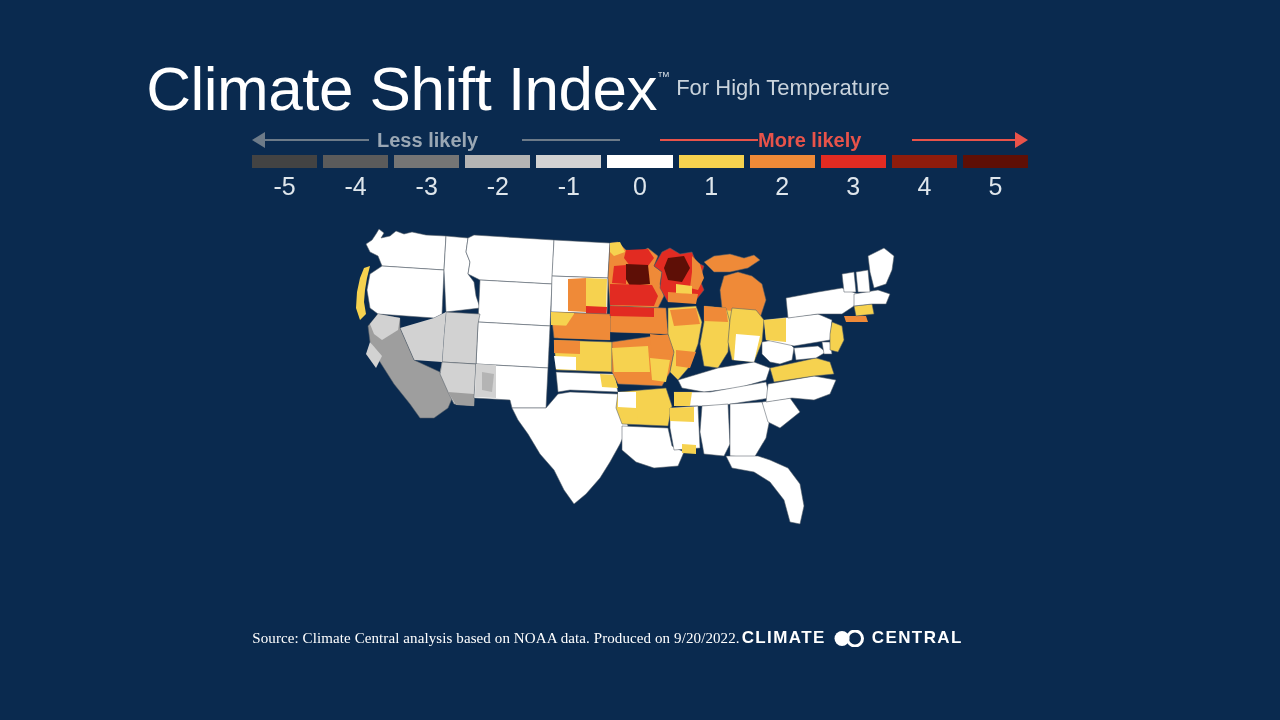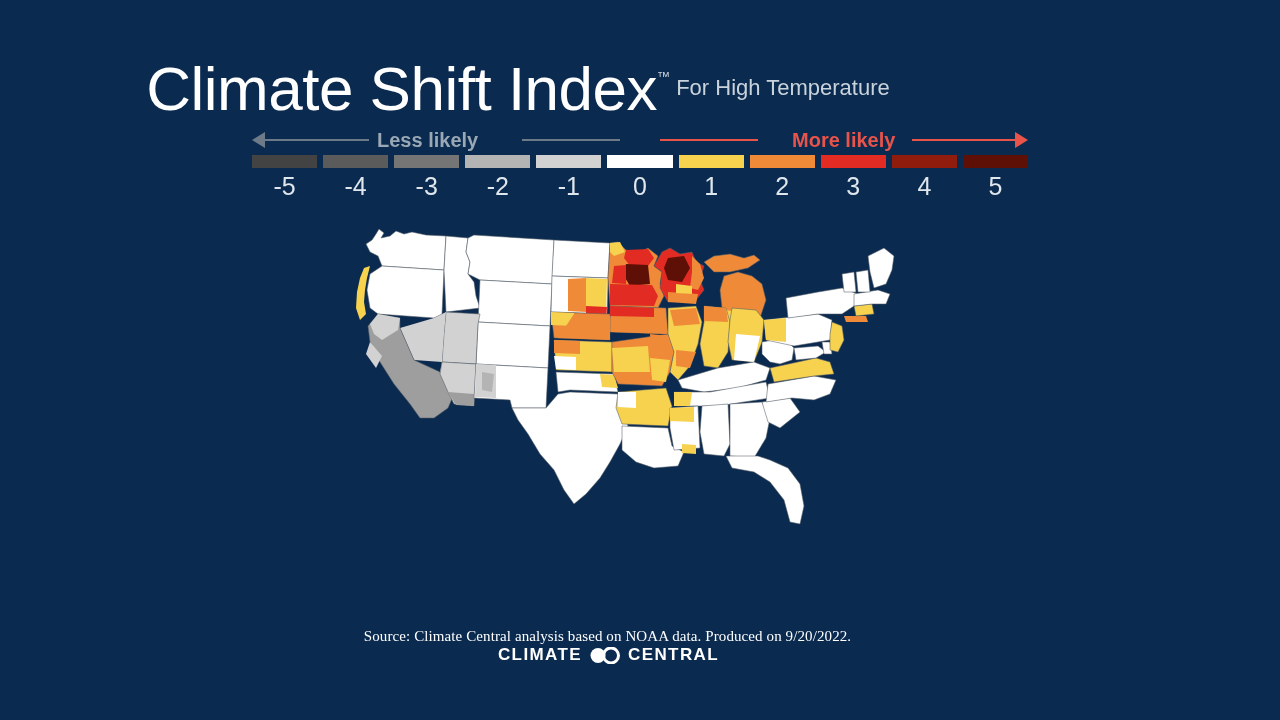--- a/index.html
+++ b/index.html
@@ -32,21 +32,21 @@
     font-size:22px;line-height:25px;color:#c9d3dc;white-space:nowrap;font-weight:300;
   }
 
   
   .legend{position:absolute;left:252px;top:128px;width:776px;}
   .legend-arrows{position:relative;height:24px;}
   .arrow-label{
     position:absolute;top:0;font-size:20px;line-height:24px;font-weight:700;white-space:nowrap;
   }
   .lab-less{left:125px;color:#9aa7b4;}
-  .lab-more{left:540px;color:#e8534a;}
+  .lab-more{left:506px;color:#e8534a;}
   .aline{position:absolute;height:2px;top:11px;}
   .aline.grey{background:#6d7b89;}
   .aline.red{background:#e8534a;}
   .atip{position:absolute;top:4px;width:0;height:0;}
   .atip.left{border-top:8px solid transparent;border-bottom:8px solid transparent;border-right:13px solid #6d7b89;left:0;}
   .atip.right{border-top:8px solid transparent;border-bottom:8px solid transparent;border-left:13px solid #e8534a;right:0;}
 
   .swatches{display:flex;gap:6px;margin-top:3px;}
   .swatch{flex:1;height:13px;}
   .ticks{display:flex;gap:6px;margin-top:4px;}
@@ -56,21 +56,21 @@
 
   
   .map-wrap{position:absolute;left:318px;top:222px;width:644px;height:380px;}
   .map-wrap svg{display:block;width:644px;height:380px;}
   .state{stroke:#555e66;stroke-width:0.55;stroke-linejoin:round;}
   .county{stroke:none;}
 
   
   .footer{
     position:absolute;left:0;top:628px;width:1215px;
-    display:flex;justify-content:center;align-items:center;flex-direction:column;
+    display:flex;justify-content:center;align-items:center;
   }
   .source{
     font-family:"Liberation Serif","DejaVu Serif",serif;
     font-size:15px;color:#ffffff;white-space:nowrap;letter-spacing:0.1px;
   }
   .logo{display:flex;align-items:center;margin-left:2px;}
   .logo-word{
     font-size:17px;font-weight:bold;color:#ffffff;letter-spacing:1.4px;white-space:nowrap;
   }
   .logo-mark{margin:0 6px;display:block;}

